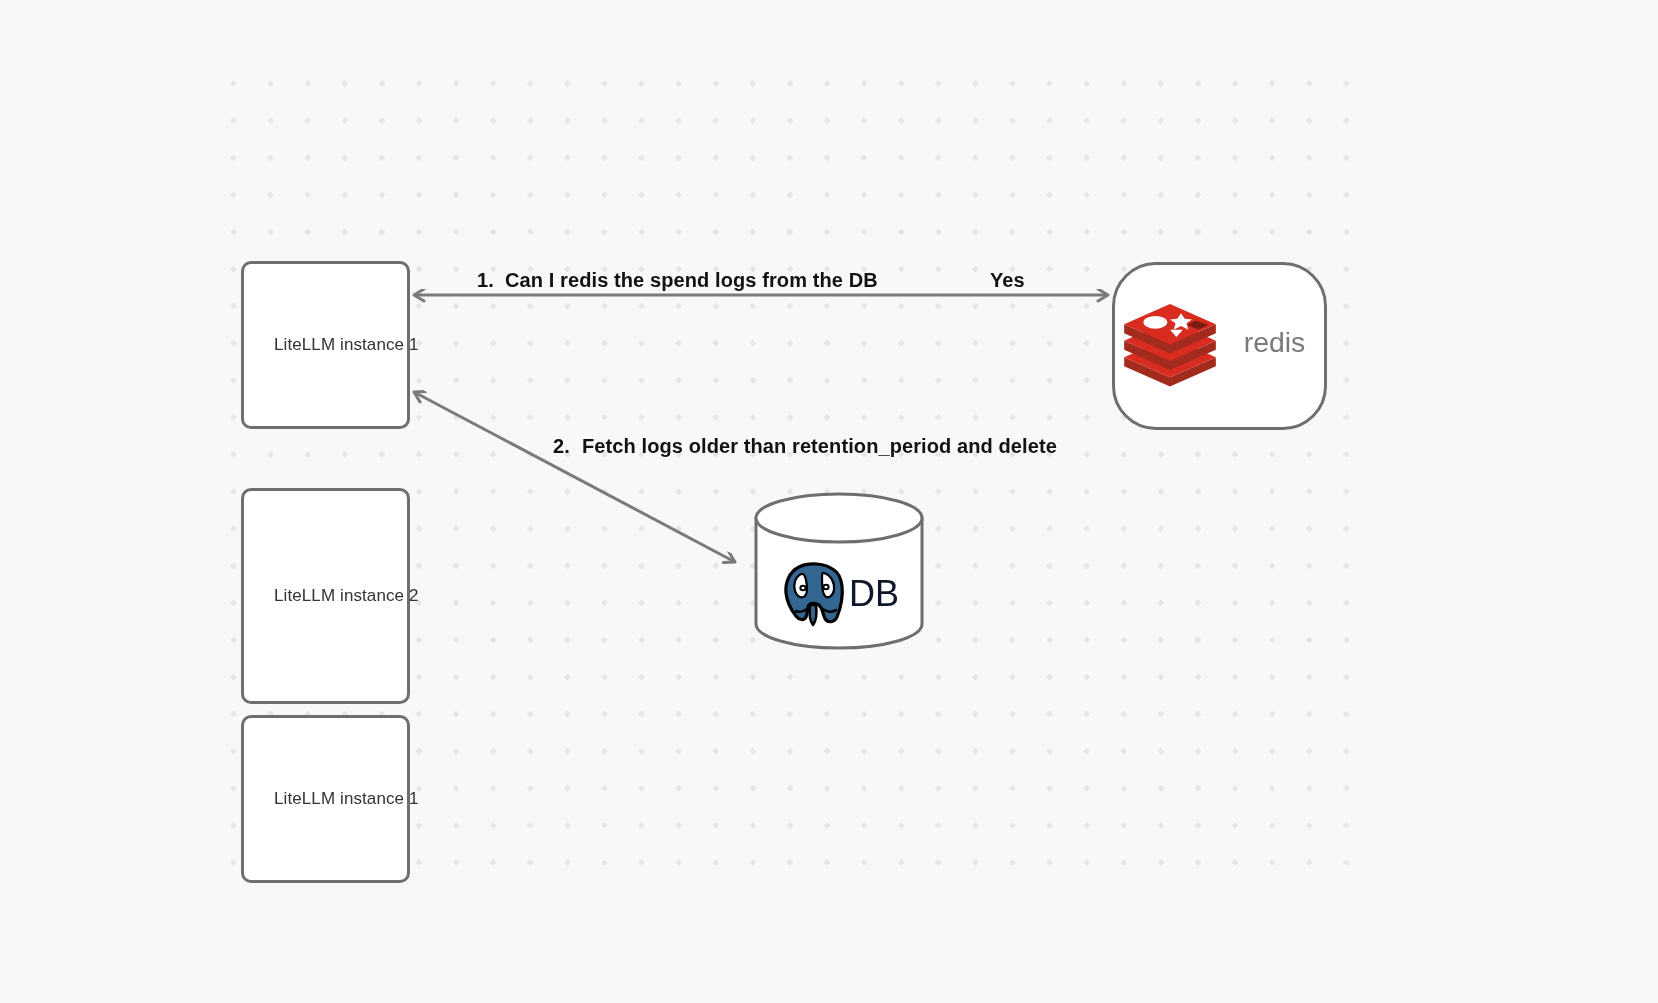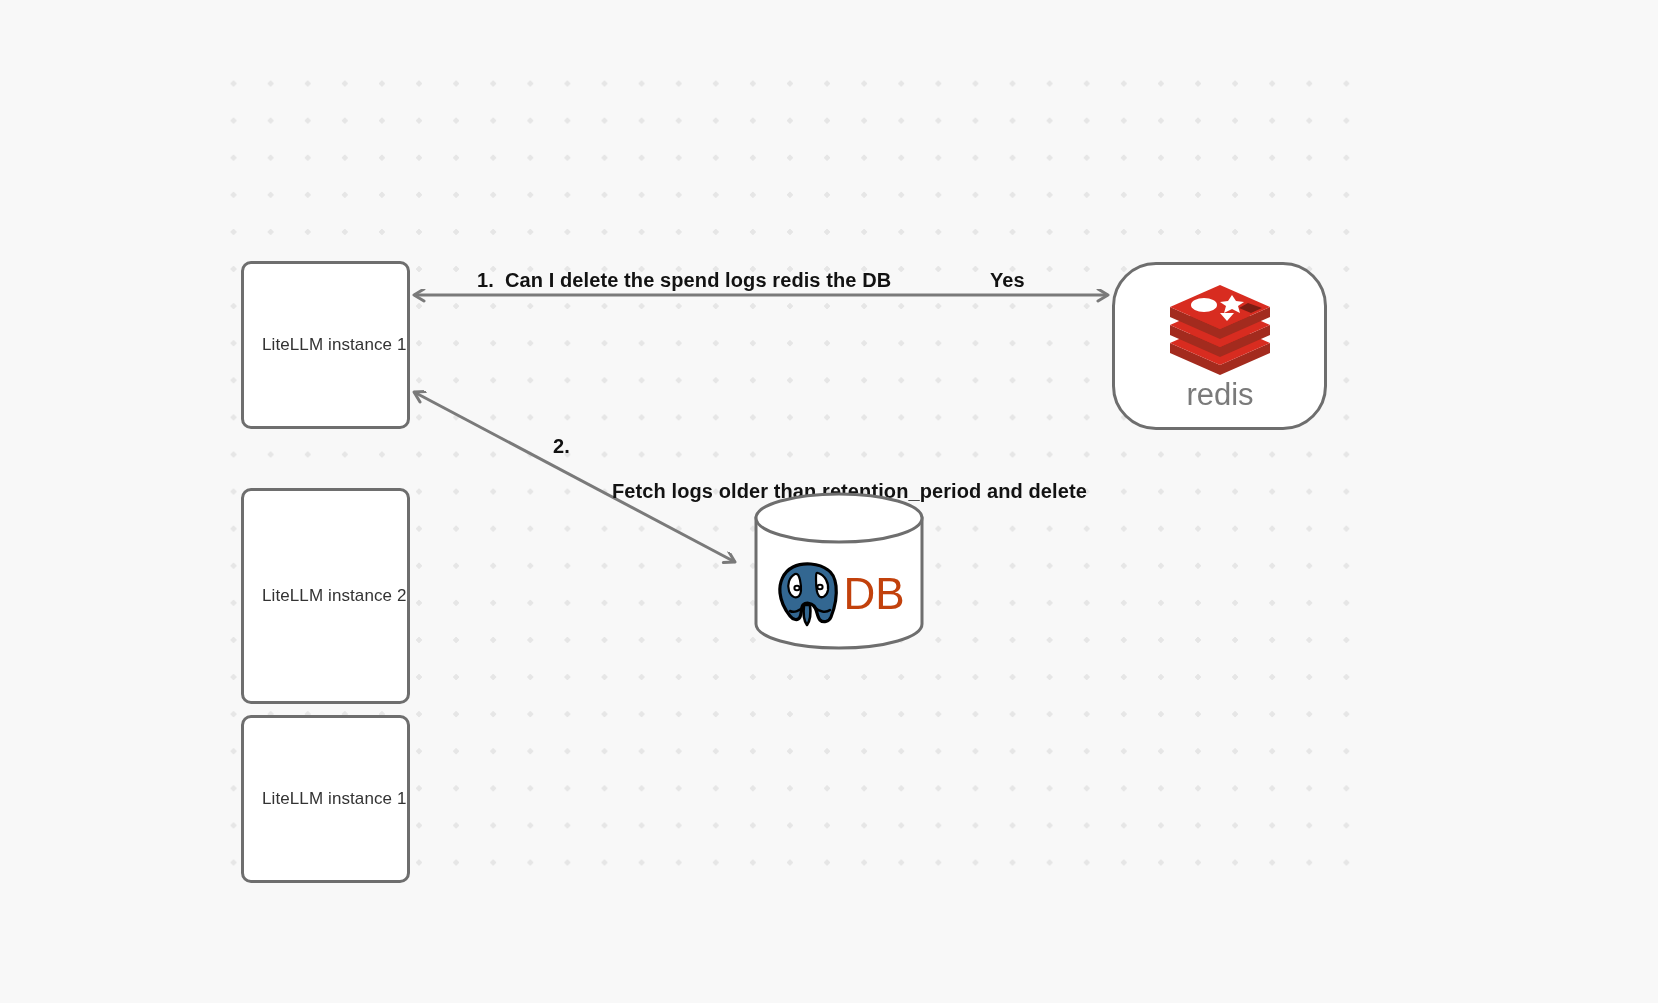--- a/index.html
+++ b/index.html
@@ -38,42 +38,42 @@
     border-radius: 10px;
     box-sizing: border-box;
     display: flex;
     align-items: center;
     justify-content: flex-start;
   }
   .node-box .node-label {
     font-size: 17px;
     color: #333333;
     font-family: "Liberation Sans", sans-serif;
-    padding-left: 18px;
+    padding-left: 30px;
     letter-spacing: 0.1px;
     white-space: nowrap;
   }
 
   #box-instance-1 { left: 241px; top: 261px; width: 169px; height: 168px; }
   #box-instance-2 { left: 241px; top: 488px; width: 169px; height: 216px; }
   #box-instance-3 { left: 241px; top: 715px; width: 169px; height: 168px; }
 
   
   #redis-node {
     position: absolute;
     left: 1112px;
     top: 262px;
     width: 215px;
     height: 168px;
     background: #ffffff;
     border: 3px solid #6e6e6e;
     border-radius: 44px;
     box-sizing: border-box;
     display: flex;
-    flex-direction: column;
+    flex-direction: row;
     align-items: center;
     justify-content: center;
   }
   #redis-logo { width: 120px; height: 100px; display:block; margin-top: 4px;}
   #redis-wordmark { margin-top: -6px; }
 
   
   #db-node {
     position: absolute;
     left: 753px;
@@ -92,43 +92,43 @@
     top: 52px;
     width: 100%;
     height: 100px;
     display: flex;
     align-items: center;
     justify-content: center;
   }
   #pg-elephant { width: 72px; height: 66px; display:block; }
   #db-text {
     font-family: "Liberation Sans", sans-serif;
-    font-size: 44px;
-    color: #c2410c;
+    font-size: 36px;
+    color: #0f172a;
     line-height: 1;
     margin-left: -2px;
   }
 
   
   #edges { position: absolute; left: 0; top: 0; width: 1658px; height: 1003px; }
 
   .edge-label {
     position: absolute;
     font-family: "Liberation Sans", sans-serif;
     font-weight: bold;
     font-size: 20px;
     color: #121212;
     white-space: nowrap;
     letter-spacing: 0.1px;
   }
   #label-step-1-num { left: 477px; top: 269px; }
   #label-step-1-text { left: 505px; top: 269px; }
   #label-yes { left: 990px; top: 269px; }
   #label-step-2-num { left: 553px; top: 435px; }
-  #label-step-2-text { left: 612px; top: 435px; margin-top: 45px; }
+  #label-step-2-text { left: 582px; top: 435px; }
 </style>
 </head>
 <body>
 
 <div class="canvas">
 
   <div class="dot-grid"></div>
 
   <svg id="edges" viewBox="0 0 1658 1003" xmlns="http://www.w3.org/2000/svg">
     <defs>
@@ -139,21 +139,21 @@
         <path d="M 2 0 L 12 6 L 2 12" fill="none" stroke="#7a7a7a" stroke-width="3" stroke-linecap="round" stroke-linejoin="round"></path>
       </marker>
     </defs>
 
     <line x1="414" y1="295" x2="1108" y2="295" stroke="#7a7a7a" stroke-width="3" marker-start="url(#arrow-left)" marker-end="url(#arrow-right)"></line>
 
     <line x1="414" y1="392" x2="735" y2="562" stroke="#7a7a7a" stroke-width="3" marker-start="url(#arrow-left)" marker-end="url(#arrow-right)"></line>
   </svg>
 
   <div class="edge-label" id="label-step-1-num">1.</div>
-  <div class="edge-label" id="label-step-1-text">Can I delete the spend logs redis the DB</div>
+  <div class="edge-label" id="label-step-1-text">Can I redis the spend logs from the DB</div>
   <div class="edge-label" id="label-yes">Yes</div>
 
   <div class="edge-label" id="label-step-2-num">2.</div>
   <div class="edge-label" id="label-step-2-text">Fetch logs older than retention_period and delete</div>
 
   <div class="node-box" id="box-instance-1">
     <span class="node-label">LiteLLM instance 1</span>
   </div>
 
   <div class="node-box" id="box-instance-2">

